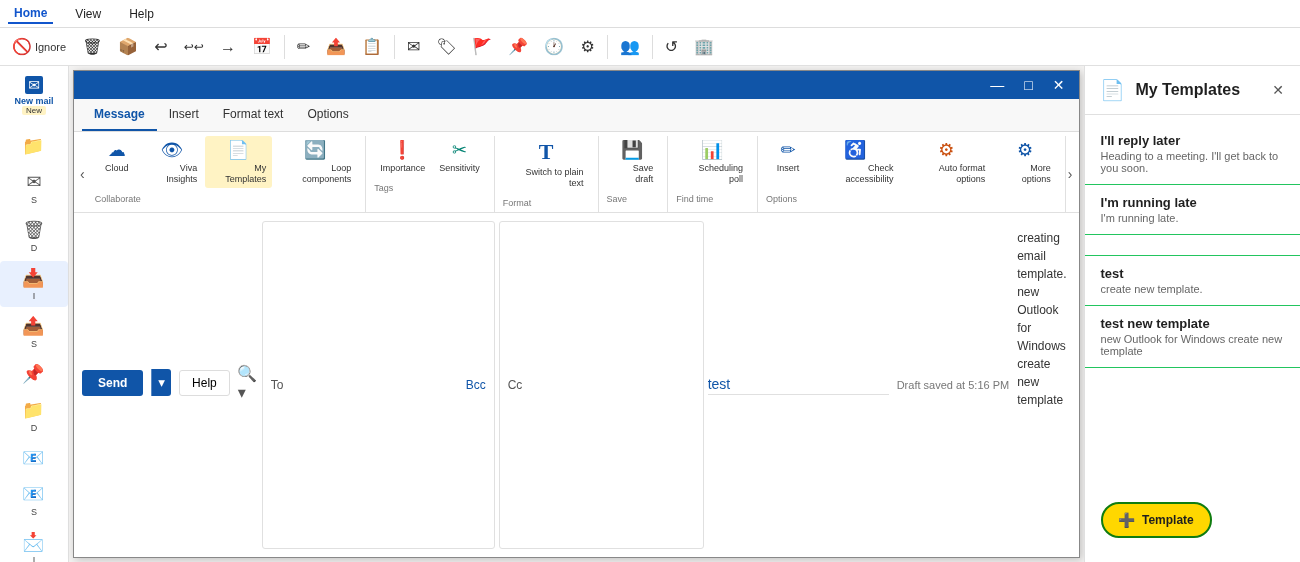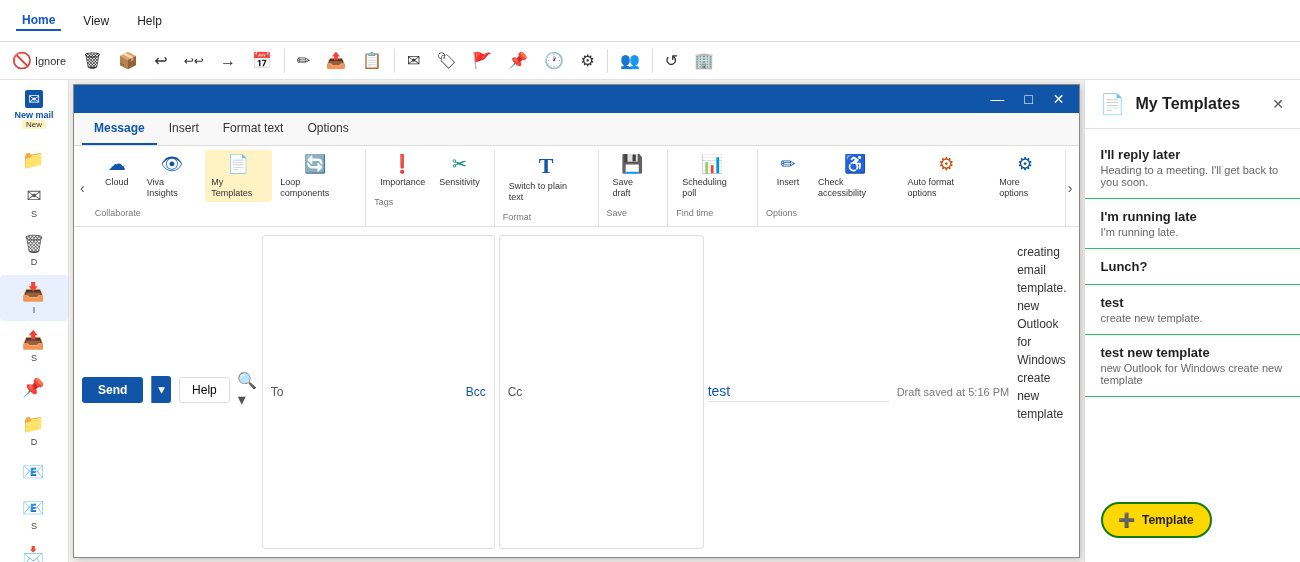--- a/index.html
+++ b/index.html
@@ -2,21 +2,21 @@
 <html><head>
   <meta charset="utf-8">
   <style>
     * { box-sizing: border-box; margin: 0; padding: 0; }
     body { font-family: 'Segoe UI', Arial, sans-serif; font-size: 12px; background: #f3f2f1; overflow: hidden; width: 1300px; height: 562px; }
 
     
     .app-shell { display: flex; flex-direction: column; width: 1300px; height: 562px; }
 
     
-    .menu-bar { display: flex; align-items: center; background: #fff; border-bottom: 1px solid #ddd; padding: 2px 16px; gap: 16px; height: 42px; }
+    .menu-bar { display: flex; align-items: center; background: #fff; border-bottom: 1px solid #ddd; padding: 2px 8px; gap: 16px; height: 28px; }
     .menu-tab { font-size: 12px; color: #1f1f1f; cursor: pointer; padding: 2px 6px; }
     .menu-tab.active { color: #1155cc; font-weight: 600; border-bottom: 2px solid #1155cc; }
 
     
     .toolbar-row { display: flex; align-items: center; background: #fff; padding: 2px 6px; border-bottom: 1px solid #e0e0e0; height: 38px; gap: 4px; }
     .toolbar-btn { display: flex; align-items: center; gap: 3px; padding: 3px 6px; border-radius: 3px; cursor: pointer; font-size: 11px; color: #333; border: none; background: none; }
     .toolbar-icon { font-size: 16px; }
 
     
     .content-row { display: flex; flex: 1; overflow: hidden; }
@@ -47,21 +47,21 @@
     .ribbon-items { display: flex; align-items: flex-start; gap: 2px; }
     .ribbon-item { display: flex; flex-direction: column; align-items: center; padding: 3px 6px; cursor: pointer; border-radius: 3px; min-width: 44px; }
     .ribbon-item.highlighted { background: #fff3c4; }
     .ribbon-icon { font-size: 18px; color: #555; }
     .ribbon-icon.blue { color: #1055a8; }
     .ribbon-icon.red { color: #d83b01; }
     .ribbon-icon.green { color: #107c10; }
     .ribbon-icon.purple { color: #5c2d91; }
     .ribbon-icon.orange { color: #ca5010; }
     .ribbon-icon.teal { color: #008272; }
-    .ribbon-label { font-size: 9px; color: #333; text-align: left; margin-top: 2px; line-height: 1.2; }
+    .ribbon-label { font-size: 9px; color: #333; text-align: right; margin-top: 2px; line-height: 1.2; }
     .ribbon-nav { display: flex; align-items: center; padding: 0 2px; font-size: 14px; color: #555; cursor: pointer; }
 
     
     .compose-body { display: flex; flex-direction: row; flex: 1; padding: 8px; gap: 4px; overflow: hidden; }
     .compose-actions { display: flex; align-items: center; gap: 8px; padding-bottom: 4px; }
     .send-btn { background: #1055a8; color: #fff; border: none; border-radius: 3px; padding: 6px 16px; font-size: 12px; cursor: pointer; font-weight: 600; }
     .send-dropdown { background: #1055a8; color: #fff; border: none; border-left: 1px solid rgba(255,255,255,0.3); padding: 6px 6px; cursor: pointer; border-radius: 0 3px 3px 0; }
     .from-btn { border: 1px solid #ddd; border-radius: 3px; padding: 5px 12px; font-size: 12px; cursor: pointer; background: #fff; }
     .search-btn { margin-left: auto; color: #555; cursor: pointer; font-size: 16px; }
 
@@ -366,21 +366,20 @@
           <div class="template-name">I'll reply later</div>
           <div class="template-preview">Heading to a meeting. I'll get back to you soon.</div>
         </div>
 
         <div class="template-item">
           <div class="template-name">I'm running late</div>
           <div class="template-preview">I'm running late.</div>
         </div>
 
         <div class="template-item">
-          <div class="template-name">Lunch?</div>
         </div>
 
         <div class="template-item">
           <div class="template-name">test</div>
           <div class="template-preview">create new template.</div>
         </div>
 
         <div class="template-item">
           <div class="template-name">test new template</div>
           <div class="template-preview">new Outlook for Windows create new template</div>

